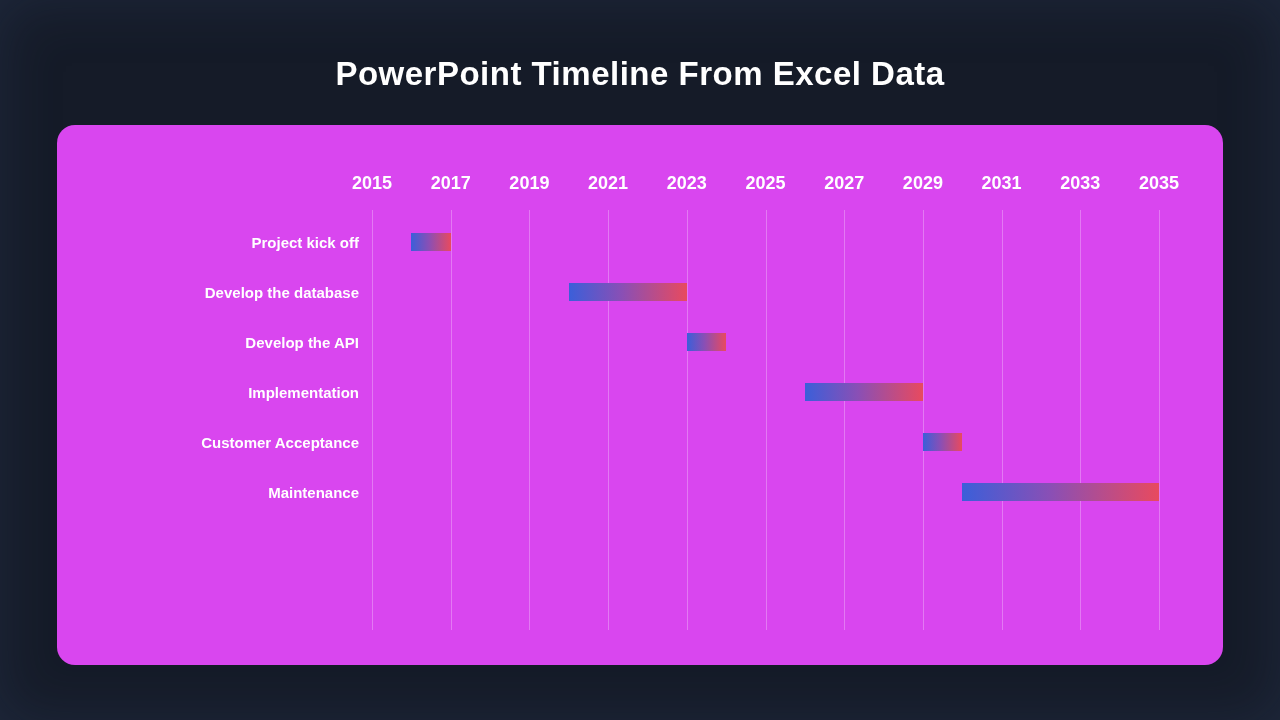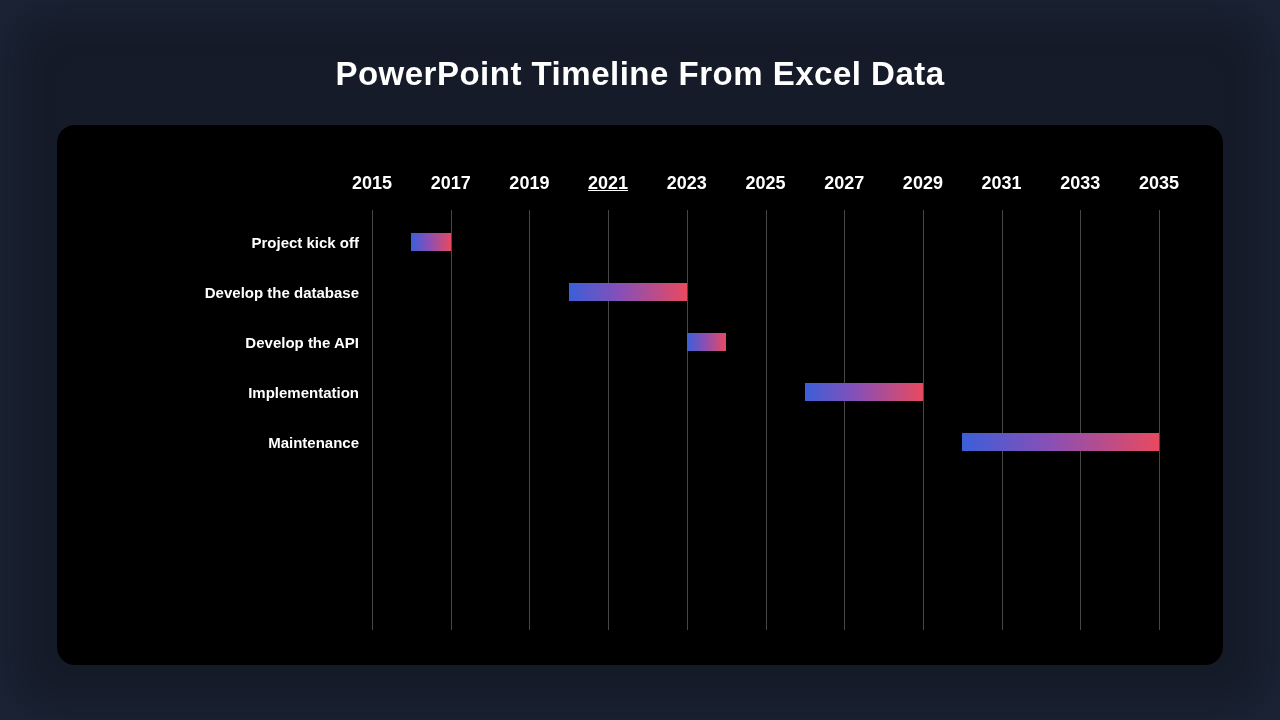--- a/index.html
+++ b/index.html
@@ -25,21 +25,21 @@
     font-weight: 700;
     margin-top: 55px;
     letter-spacing: 0.5px;
   }
   .panel {
     position: absolute;
     left: 57px;
     top: 125px;
     width: 1166px;
     height: 540px;
-    background: #000000;
+    background: #d946ef;
     border-radius: 18px;
   }
   .chart {
     position: absolute;
     left: 0;
     top: 0;
     width: 100%;
     height: 100%;
   }
   
@@ -99,21 +99,21 @@
 <body>
 
 <h1 class="title">PowerPoint Timeline From Excel Data</h1>
 
 <div class="panel">
   <div class="chart">
     <div class="years" id="years">
         <div class="year" style="left: 315px;">2015</div>
         <div class="year" style="left: 393.7px;">2017</div>
         <div class="year" style="left: 472.4px;">2019</div>
-        <div class="year" style="left: 551.1px; text-decoration: underline;">2021</div>
+        <div class="year" style="left: 551.1px;">2021</div>
         <div class="year" style="left: 629.8px;">2023</div>
         <div class="year" style="left: 708.5px;">2025</div>
         <div class="year" style="left: 787.2px;">2027</div>
         <div class="year" style="left: 865.9px;">2029</div>
         <div class="year" style="left: 944.6px;">2031</div>
         <div class="year" style="left: 1023.3px;">2033</div>
         <div class="year" style="left: 1102px;">2035</div>
       </div>
     <div id="gridlines">
         <div class="grid" style="left: 315px;"></div>
@@ -139,18 +139,22 @@
         </div>
         <div class="row">
           <div class="row-label">Develop the API</div>
           <div class="bar" style="left: 629.8px; width: 39.35px;"></div>
         </div>
         <div class="row">
           <div class="row-label">Implementation</div>
           <div class="bar" style="left: 747.85px; width: 118.05px;"></div>
         </div>
         <div class="row">
+          <div class="row-label">Customer Acceptance</div>
+          <div class="bar" style="left: 865.9px; width: 39.35px;"></div>
+        </div>
+        <div class="row">
           <div class="row-label">Maintenance</div>
           <div class="bar" style="left: 905.25px; width: 196.75px;"></div>
         </div>
       </div>
   </div>
 </div>
 
 </body></html>

